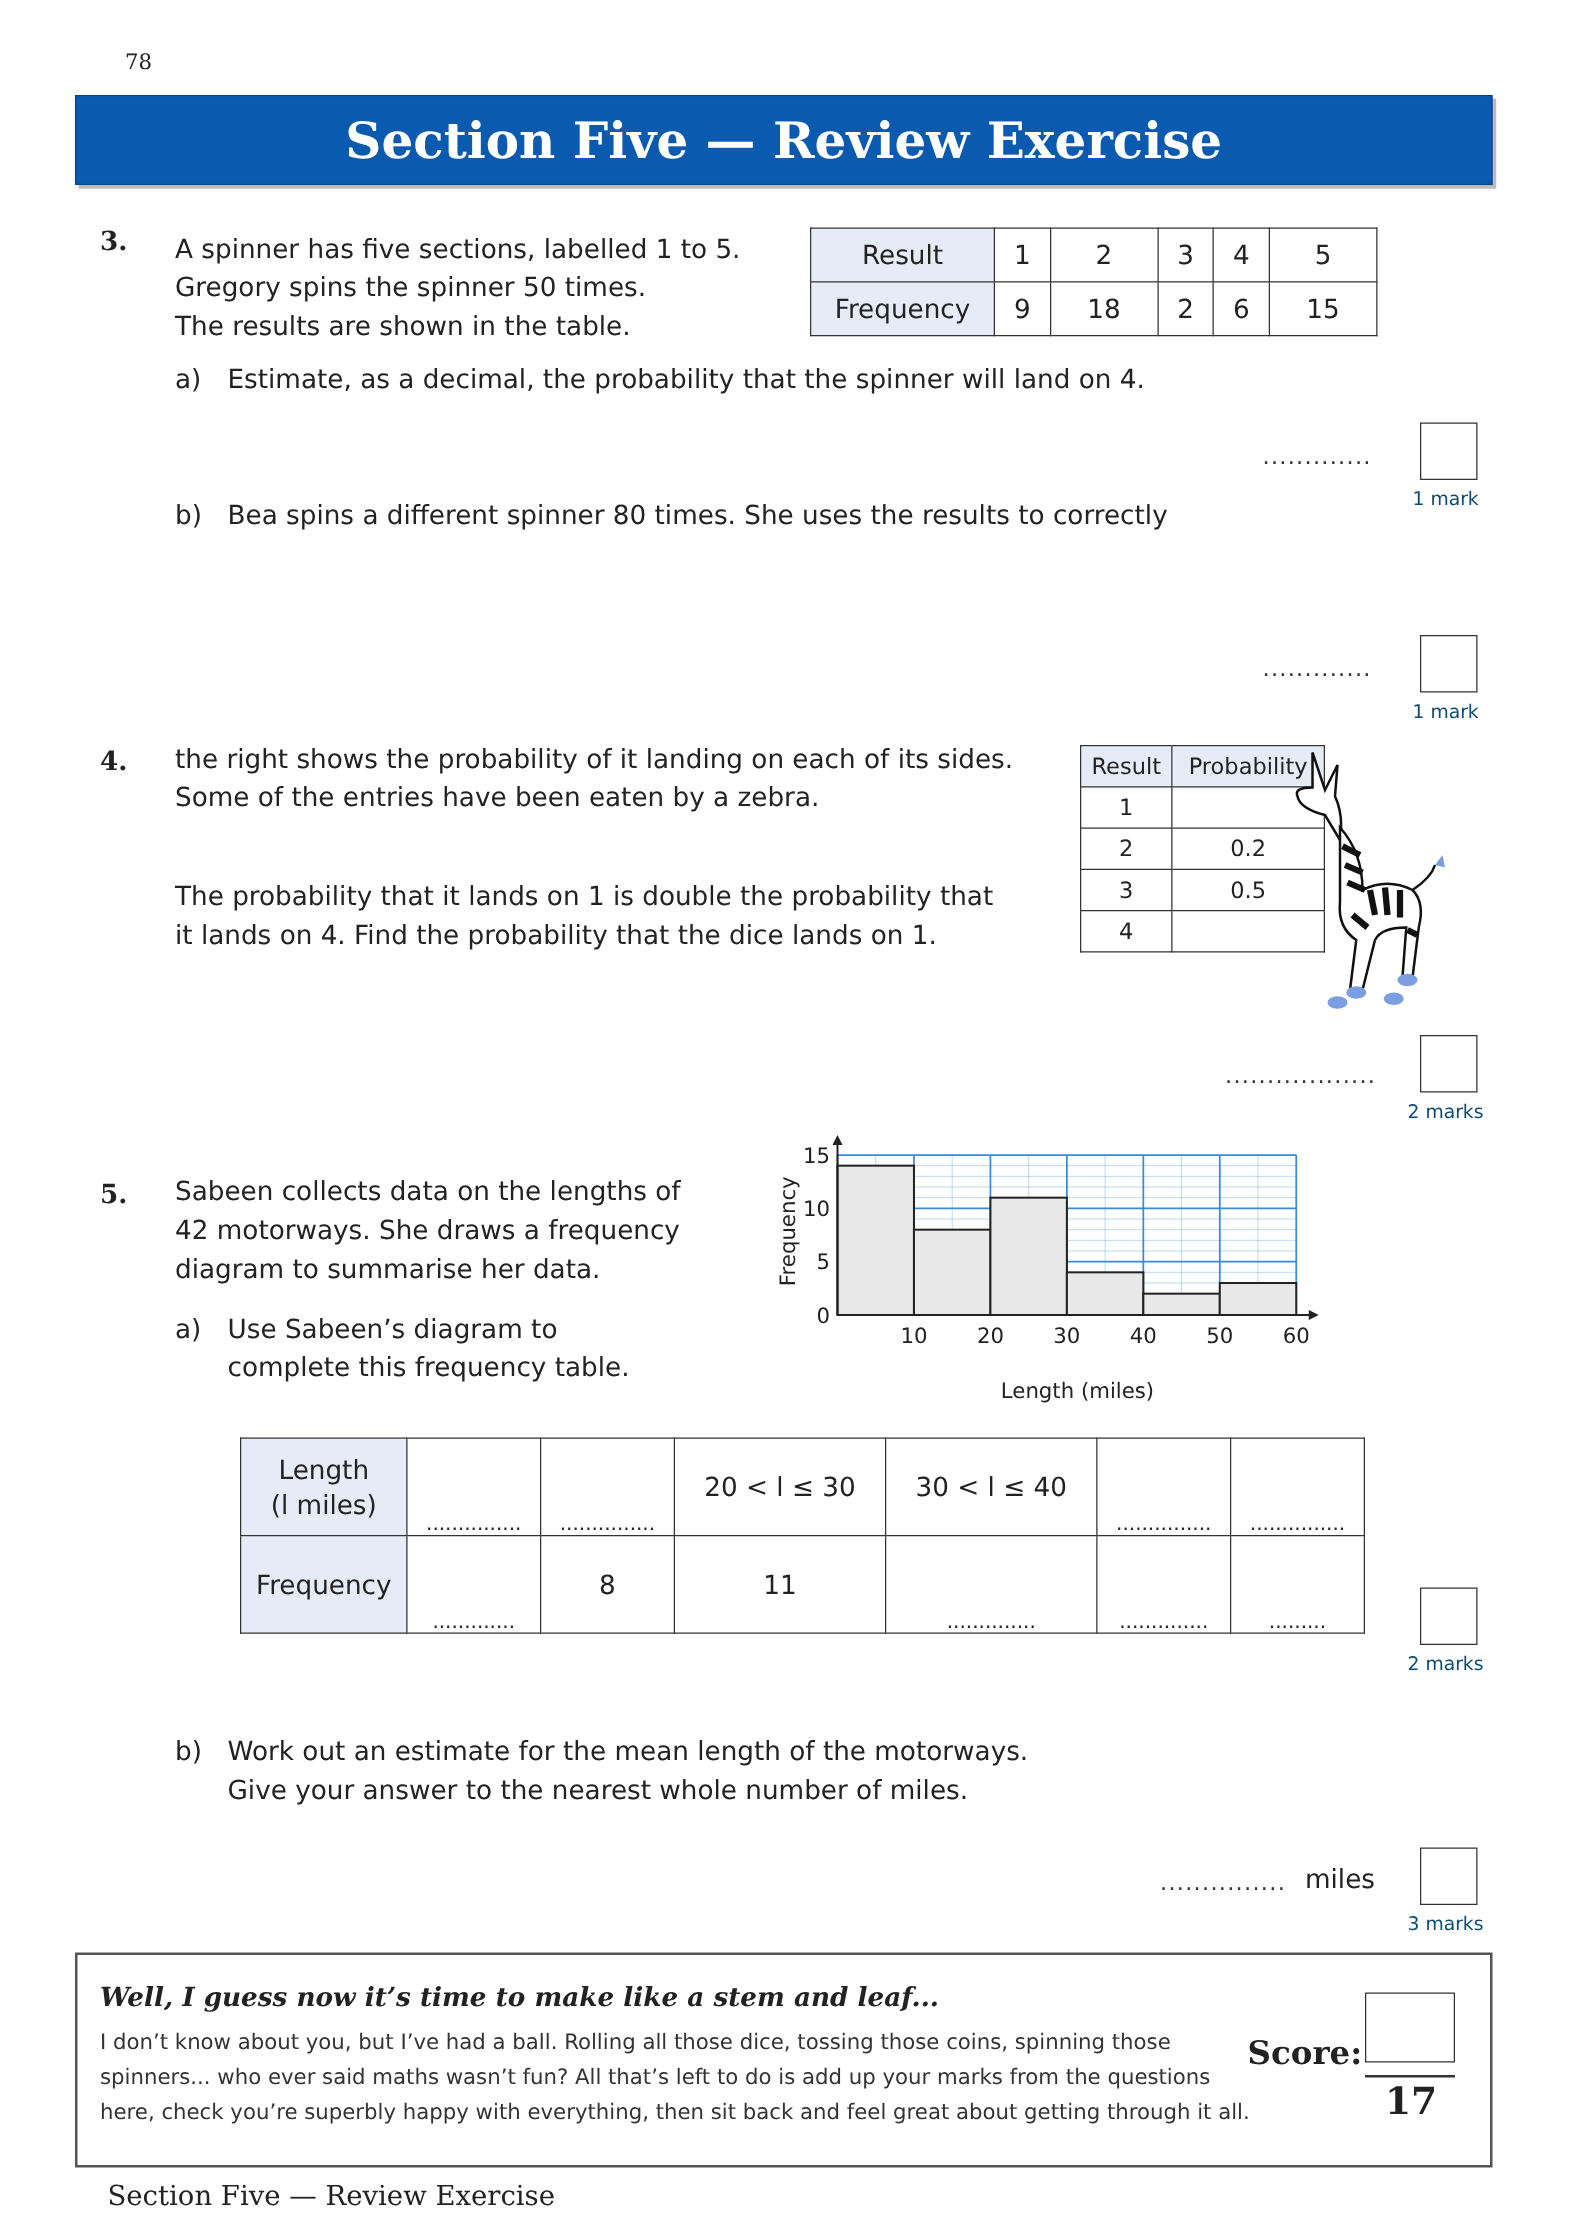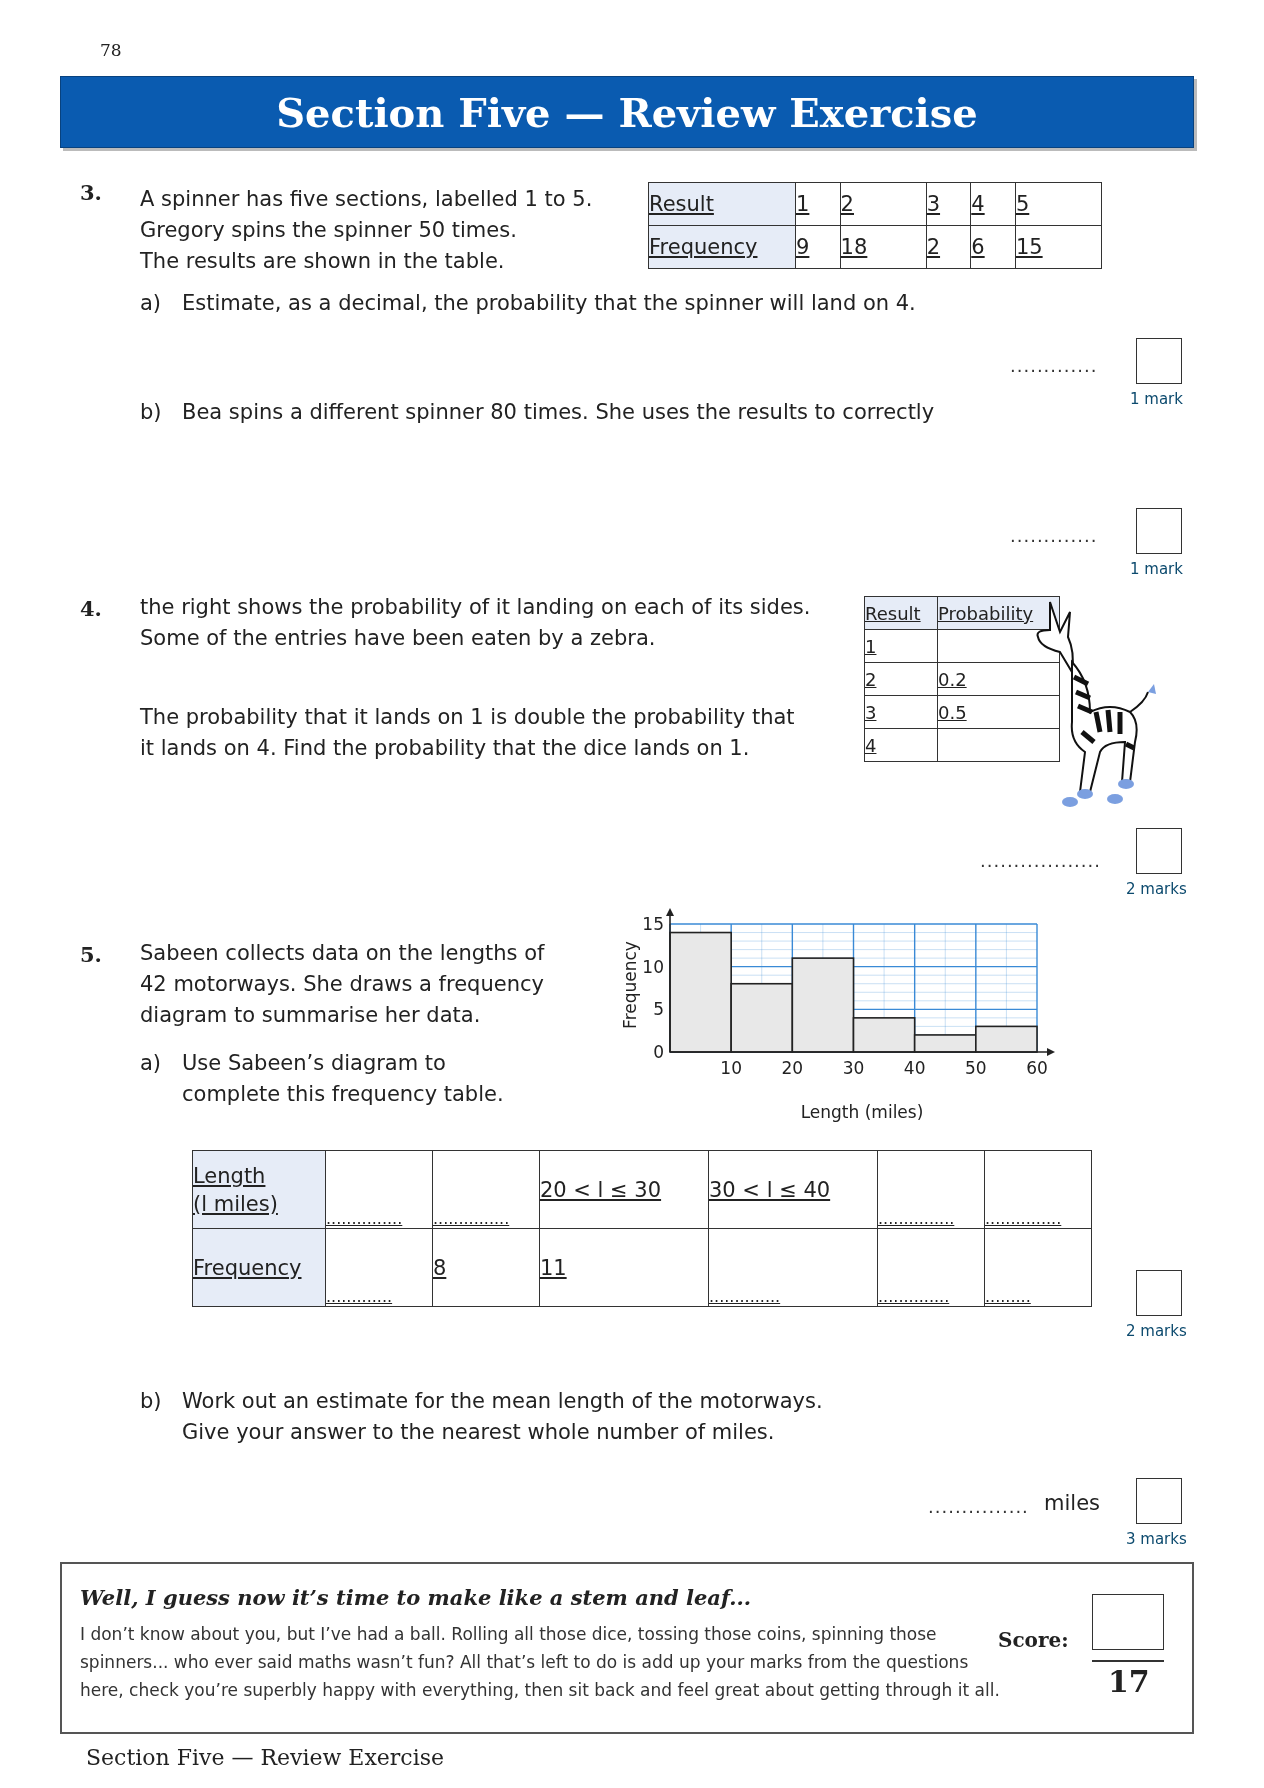--- a/index.html
+++ b/index.html
@@ -11,26 +11,26 @@
             box-shadow:3px 3px 0 #bbb; border:1px solid #08427f;
             display:flex; align-items:center; justify-content:center; }
   .banner span { color:#fff; font-family:"DejaVu Serif", serif; font-weight:bold; font-size:40px; }
   .qnum { font-family:"DejaVu Serif", serif; font-weight:bold; font-size:21px; }
   .qtext { font-size:21px; line-height:31px; color:#222; }
   .sub { font-size:21px; line-height:31px; }
   .dots { font-size:18px; letter-spacing:1px; color:#333; }
   .markbox { width:44px; height:44px; border:1.5px solid #333; background:#fff; }
   .marklbl { font-size:15px; color:#0c4a6e; }
   table.t { border-collapse:collapse; font-size:21px; }
-  table.t td { border:1.5px solid #333; text-align:left; padding:0;text-decoration:underline; }
+  table.t td { border:1.5px solid #333; text-align:center; padding:0; }
   td.hdr { background:#e6ecf7; }
   .tip-box { left:60px; top:1562px; width:1130px; height:168px; border:2px solid #555; background:#fff; }
   .tip-title { left:80px; top:1585px; font-family:"DejaVu Serif", serif; font-weight:bold; font-style:italic; font-size:21px; }
   .tip-body { left:80px; top:1620px; width:920px; font-size:17px; line-height:28px; color:#333; }
-  .score-lbl { left:998px; top:1628px; font-family:"DejaVu Serif", serif; font-weight:bold; font-size:20px; }
+  .score-lbl { left:998px; top:1628px; font-family:"DejaVu Serif", serif; font-weight:bold; font-size:26px; }
   .score-box { left:1092px; top:1594px; width:70px; height:54px; border:1.5px solid #333; }
   .score-line { left:1092px; top:1660px; width:72px; height:2px; background:#333; }
   .score-total { left:1108px; top:1664px; font-family:"DejaVu Serif", serif; font-weight:bold; font-size:30px; }
   .footer { left:86px; top:1745px; font-family:"DejaVu Serif", serif; font-size:22px; }
   .axis-text { font-family:"DejaVu Sans", sans-serif; font-size:17px; fill:#222; }
 </style>
 </head>
 <body>
 
 <div class="abs page-num">78</div>

